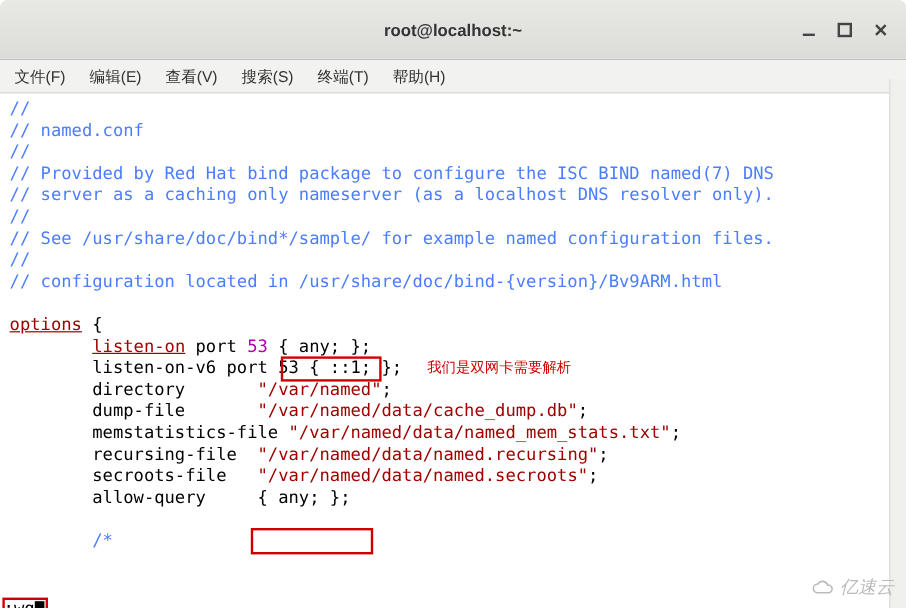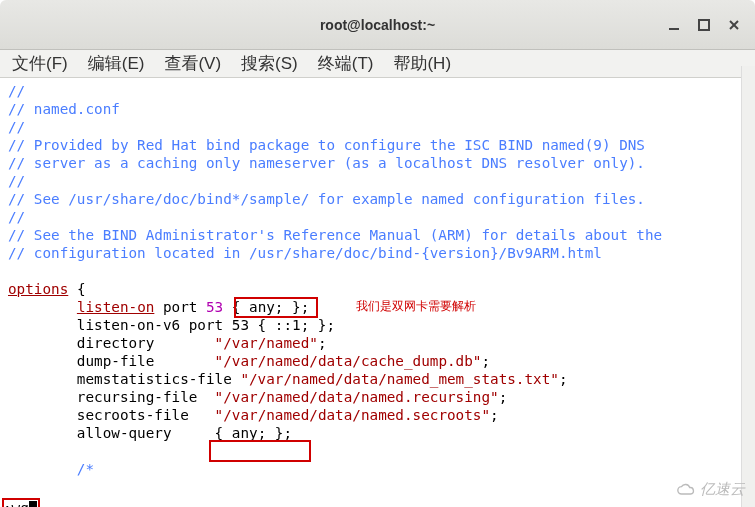--- a/index.html
+++ b/index.html
@@ -46,21 +46,21 @@
     }
     .win-btn svg { width: 14px; height: 14px; }
     .menubar {
       height: 28px;
       background: #f2f2f0;
       border-bottom: 1px solid #d0d0cc;
       display: flex;
       align-items: center;
       padding: 0 8px;
       gap: 12px;
-      font-size: 17px;
+      font-size: 13px;
       color: #333;
     }
     .menu-item {
       cursor: pointer;
       padding: 2px 4px;
     }
     .terminal {
       position: relative;
       background: #fff;
       height: calc(507px - 38px - 28px);
@@ -152,26 +152,25 @@
   <span class="menu-item">查看(V)</span>
   <span class="menu-item">搜索(S)</span>
   <span class="menu-item">终端(T)</span>
   <span class="menu-item">帮助(H)</span>
 </div>
 
 <div class="terminal">
   <div class="line comment">//</div>
   <div class="line comment">// named.conf</div>
   <div class="line comment">//</div>
-  <div class="line comment">// Provided by Red Hat bind package to configure the ISC BIND named(9) DNS</div>
+  <div class="line comment">// Provided by Red Hat bind package to configure the ISC BIND named(7) DNS</div>
   <div class="line comment">// server as a caching only nameserver (as a localhost DNS resolver only).</div>
   <div class="line comment">//</div>
   <div class="line comment">// See /usr/share/doc/bind*/sample/ for example named configuration files.</div>
   <div class="line comment">//</div>
-  <div class="line comment">// See the BIND Administrator's Reference Manual (ARM) for details about the</div>
   <div class="line comment">// configuration located in /usr/share/doc/bind-{version}/Bv9ARM.html</div>
   <div class="line">&nbsp;</div>
   <div class="line"><span class="keyword">options</span><span class="plain"> </span><span class="plain">{</span></div>
   <div class="line"><span class="plain">        </span><span class="keyword">listen-on</span><span class="plain"> port </span><span class="number">53</span><span class="plain"> { any; };</span></div>
   <div class="line plain">        listen-on-v6 port 53 { ::1; };</div>
   <div class="line"><span class="plain">        directory       </span><span class="string">"/var/named"</span><span class="plain">;</span></div>
   <div class="line"><span class="plain">        dump-file       </span><span class="string">"/var/named/data/cache_dump.db"</span><span class="plain">;</span></div>
   <div class="line"><span class="plain">        memstatistics-file </span><span class="string">"/var/named/data/named_mem_stats.txt"</span><span class="plain">;</span></div>
   <div class="line"><span class="plain">        recursing-file  </span><span class="string">"/var/named/data/named.recursing"</span><span class="plain">;</span></div>
   <div class="line"><span class="plain">        secroots-file   </span><span class="string">"/var/named/data/named.secroots"</span><span class="plain">;</span></div>

